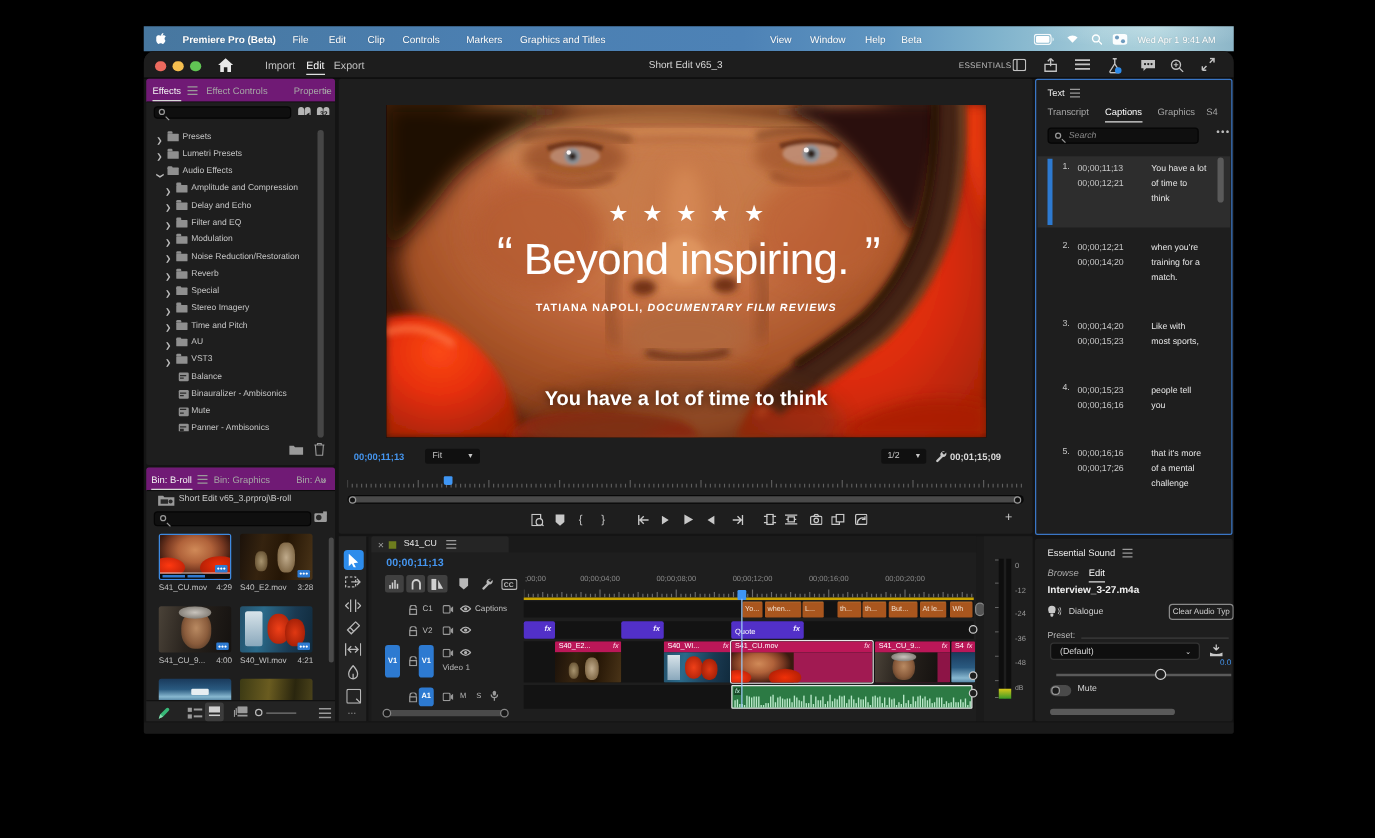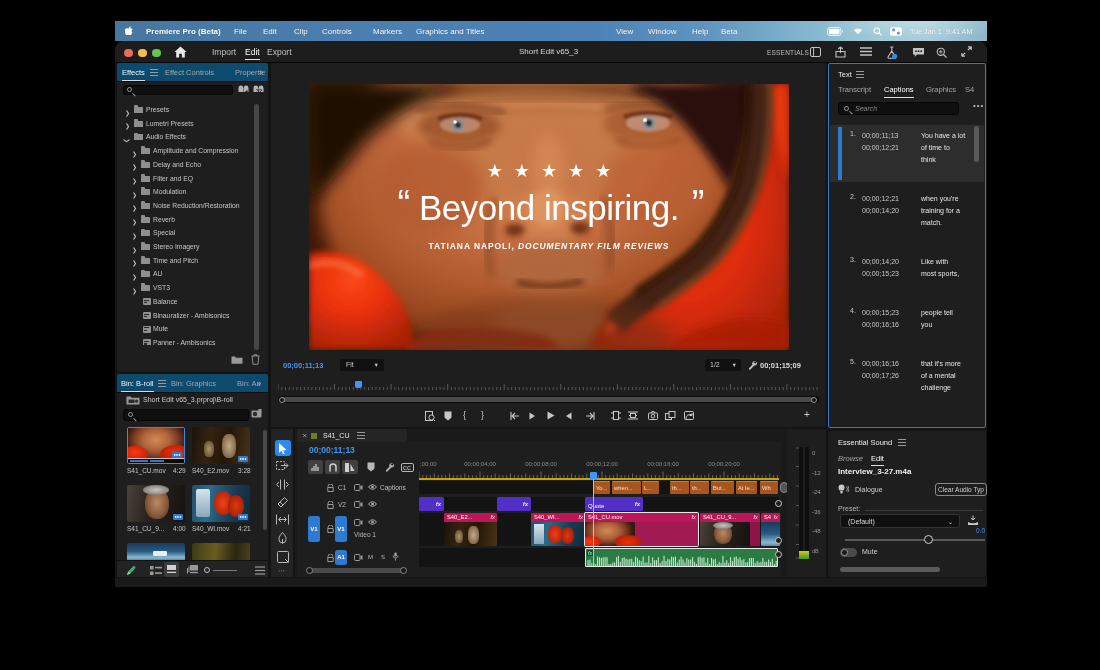--- a/index.html
+++ b/index.html
@@ -12,21 +12,21 @@
 #menubar { position:absolute; left:0; top:0; width:872px; height:20px;
   background:linear-gradient(90deg,#47779f 0%, #4b7fb1 30%, #4d82b6 55%, #5f95c0 68%, #7fb2cc 78%, #a3cbd8 88%, #a9cfda 93%, #8db6c8 100%);
   color:#fff; font-size:8px; }
 #menubar .mi { position:absolute; top:5.5px; white-space:nowrap; text-shadow:0 0 1px rgba(0,0,0,.25); }
 
 #window { position:absolute; left:0; top:20px; width:872px; height:546px;
   background:#141414; border-radius:9px 9px 2px 2px; overflow:hidden; }
 #titlebar { position:absolute; left:0; top:0; width:872px; height:22px; background:#1d1d1d; border-bottom:1px solid #070707; }
 .tl { position:absolute; top:7.5px; width:8.5px; height:8.5px; border-radius:50%; }
 .panel { position:absolute; background:#1e1e1e; border-radius:2px; }
-.ptabs { position:absolute; left:0; top:0; right:0; height:19px; background:#0c4a6e; border-bottom:1px solid #0c0c0c; font-size:7.5px; color:#a6a6a6; border-radius:2px 2px 0 0; }
+.ptabs { position:absolute; left:0; top:0; right:0; height:19px; background:#701a75; border-bottom:1px solid #0c0c0c; font-size:7.5px; color:#a6a6a6; border-radius:2px 2px 0 0; }
 .ptab { position:absolute; top:5px; white-space:nowrap; }
 .ptab.on { color:#f2f2f2; }
 .ptab.on:after { content:""; position:absolute; left:0; right:0; bottom:-4px; height:1.5px; background:#d9d9d9; }
 .searchbox { position:absolute; background:#0f0f0f; border:1px solid #050505; border-radius:3px; }
 .mag { position:absolute; width:5px; height:5px; border:1px solid #9a9a9a; border-radius:50%; }
 .mag:after { content:""; position:absolute; width:3.5px; height:1px; background:#9a9a9a; transform:rotate(45deg); left:4px; top:5.5px; }
 .hamb { display:inline-block; width:8px; height:7px; border-top:1px solid #9a9a9a; border-bottom:1px solid #9a9a9a; position:relative; vertical-align:-1px; }
 .hamb:after { content:""; position:absolute; left:0; right:0; top:2px; height:1px; background:#9a9a9a; }
 .erow { position:absolute; height:13px; line-height:13px; white-space:nowrap; }
 .arr { position:absolute; top:3.5px; font-size:6px; color:#bdbdbd; }
@@ -66,21 +66,21 @@
       </svg>
     <svg class="abs" style="left:758px; top:5.5px;" width="9" height="9" viewBox="0 0 11 11">
         <circle cx="4.6" cy="4.6" r="3.4" fill="none" stroke="#fff" stroke-width="1.3"></circle>
         <line x1="7.2" y1="7.2" x2="10" y2="10" stroke="#fff" stroke-width="1.3" stroke-linecap="round"></line>
       </svg>
     <svg class="abs" style="left:775px; top:5.5px;" width="12" height="9" viewBox="0 0 14 10">
         <rect x="0" y="0" width="14" height="10" rx="3" fill="#fff" fill-opacity="0.95"></rect>
         <circle cx="4.2" cy="3.2" r="1.9" fill="#6f9cbf"></circle>
         <circle cx="9.8" cy="6.8" r="1.9" fill="#6f9cbf"></circle>
       </svg>
-    <span class="mi" style="left:795px; font-size:7.2px; top:6px;">Tue Jan 1</span>
+    <span class="mi" style="left:795px; font-size:7.2px; top:6px;">Wed Apr 1</span>
     <span class="mi" style="left:831px; font-size:7.2px; top:6px;">9:41 AM</span>
   </div>
   <div id="window">
     <div id="titlebar">
       <div class="tl" style="left:9px; background:#ec6a5e;"></div>
       <div class="tl" style="left:23px; background:#f5bf4f;"></div>
       <div class="tl" style="left:37px; background:#61c554;"></div>
       <svg class="abs" style="left:59px; top:5px;" width="13" height="12" viewBox="0 0 13 12">
           <path d="M6.5 0.5 L12.5 6 H10.8 V11.5 H7.9 V7.8 H5.1 V11.5 H2.2 V6 H0.5z" fill="#e8e8e8"></path>
         </svg>
@@ -446,20 +446,21 @@
           <path d="M96 266 Q108 248 140 246 Q190 244 232 252 Q246 256 250 266 Z" fill="#9c2208" filter="url(#b3)"></path>
 
           <path d="M100 266 Q170 240 240 252 Q210 260 200 266 Z" fill="#7a3c1e" filter="url(#b5)" opacity="0.6"></path>
           <ellipse cx="235" cy="254" rx="130" ry="40" fill="#6b3016" opacity="0.45" filter="url(#b8)"></ellipse>
           <rect width="480" height="266" fill="#c83c10" opacity="0.05"></rect>
         </svg>
 
         <div class="abs" style="left:0; top:76px; width:480px; text-align:center; color:#fff; font-size:18px; letter-spacing:11px; text-indent:11px;">★★★★★</div>
         <div class="abs" style="left:0; top:157px; width:480px; text-align:center; color:#fff; font-size:8.5px; font-weight:bold; letter-spacing:0.9px;">TATIANA NAPOLI, <i>DOCUMENTARY FILM REVIEWS</i></div>
         <div class="abs" style="left:0; top:99px; width:480px; text-align:center; color:#fff; font-size:35px; letter-spacing:-0.5px;"><span style="font-size:38px; letter-spacing:-4px; vertical-align:3px;">“ </span> Beyond inspiring. <span style="font-size:38px; letter-spacing:-4px; vertical-align:3px;"> ”</span></div>
+        <div class="abs" style="left:0; top:227px; width:480px; text-align:center; color:#fff; font-size:16px; font-weight:bold; text-shadow:0 0 7px rgba(0,0,0,0.6);">You have a lot of time to think</div>
       </div>
 
       <span class="abs" style="left:12px; top:298px; font-size:7.5px; color:#4596f0; font-weight:bold;">00;00;11;13</span>
       <div class="abs" style="left:69px; top:296px; width:44px; height:12px; background:#101010; border-radius:2px; font-size:7px; color:#c8c8c8; line-height:12px;"><span style="margin-left:6px;">Fit</span><span style="position:absolute; right:5px; top:0; font-size:5.5px;">▼</span></div>
       <div class="abs" style="left:434px; top:296px; width:36px; height:12px; background:#101010; border-radius:2px; font-size:7px; color:#c8c8c8; line-height:12px;"><span style="margin-left:5px;">1/2</span><span style="position:absolute; right:4px; top:0; font-size:5.5px;">▼</span></div>
       <svg class="abs" style="left:477px; top:297px;" width="10" height="10" viewBox="0 0 10 10">
           <path d="M9 1.4 a3 3 0 0 0 -4 4 L1.2 9.2 a1 1 0 0 0 1.4 1.4 L7 6.2 a3 3 0 0 0 3-4 L8 4.2 6 2.2 Z" fill="#c8c8c8" transform="scale(0.9)"></path>
         </svg>
       <span class="abs" style="left:489px; top:298px; font-size:7.5px; color:#dcdcdc; font-weight:bold;">00;01;15;09</span>
       <div id="prgruler" class="abs" style="left:7px; top:318px; width:541px; height:10px;">

